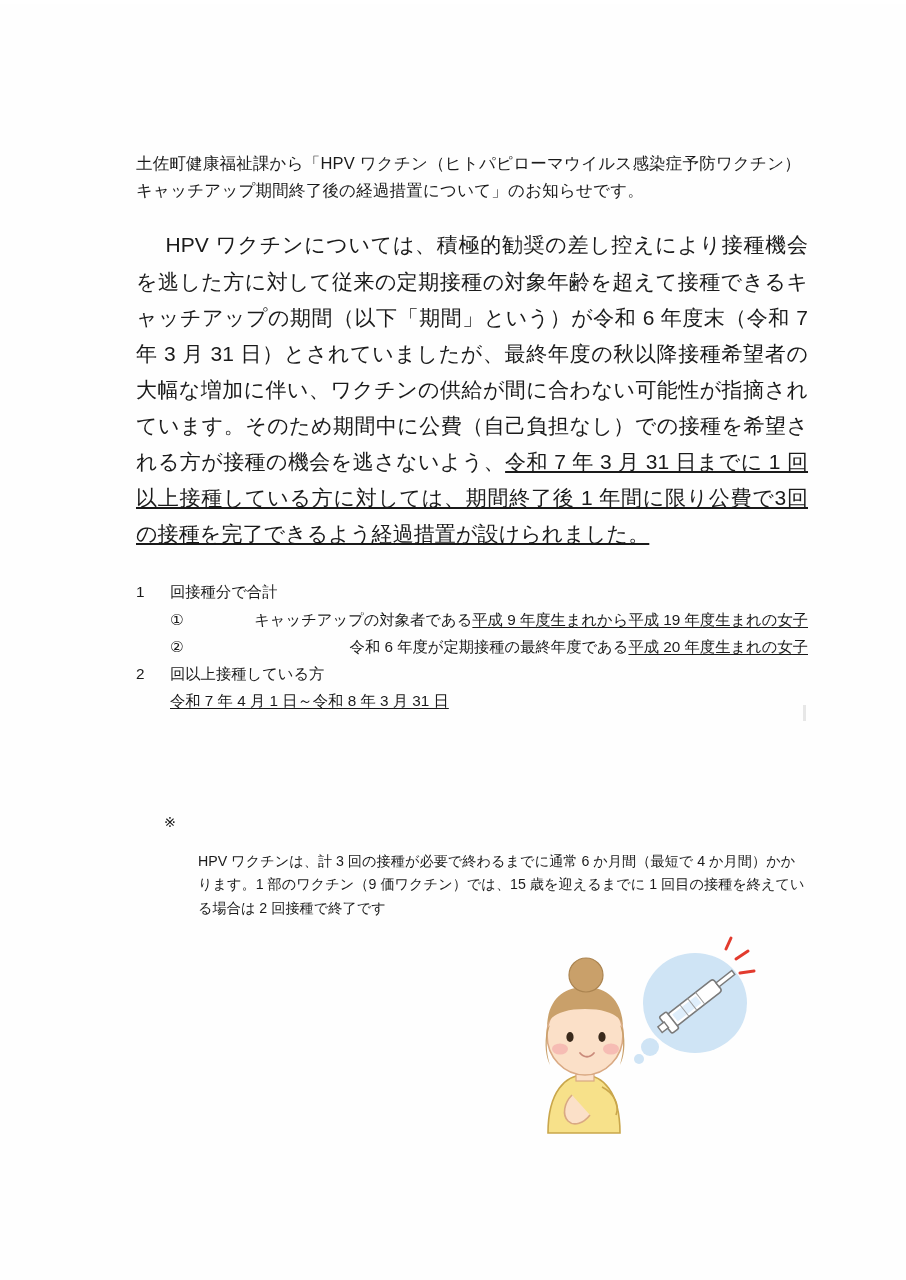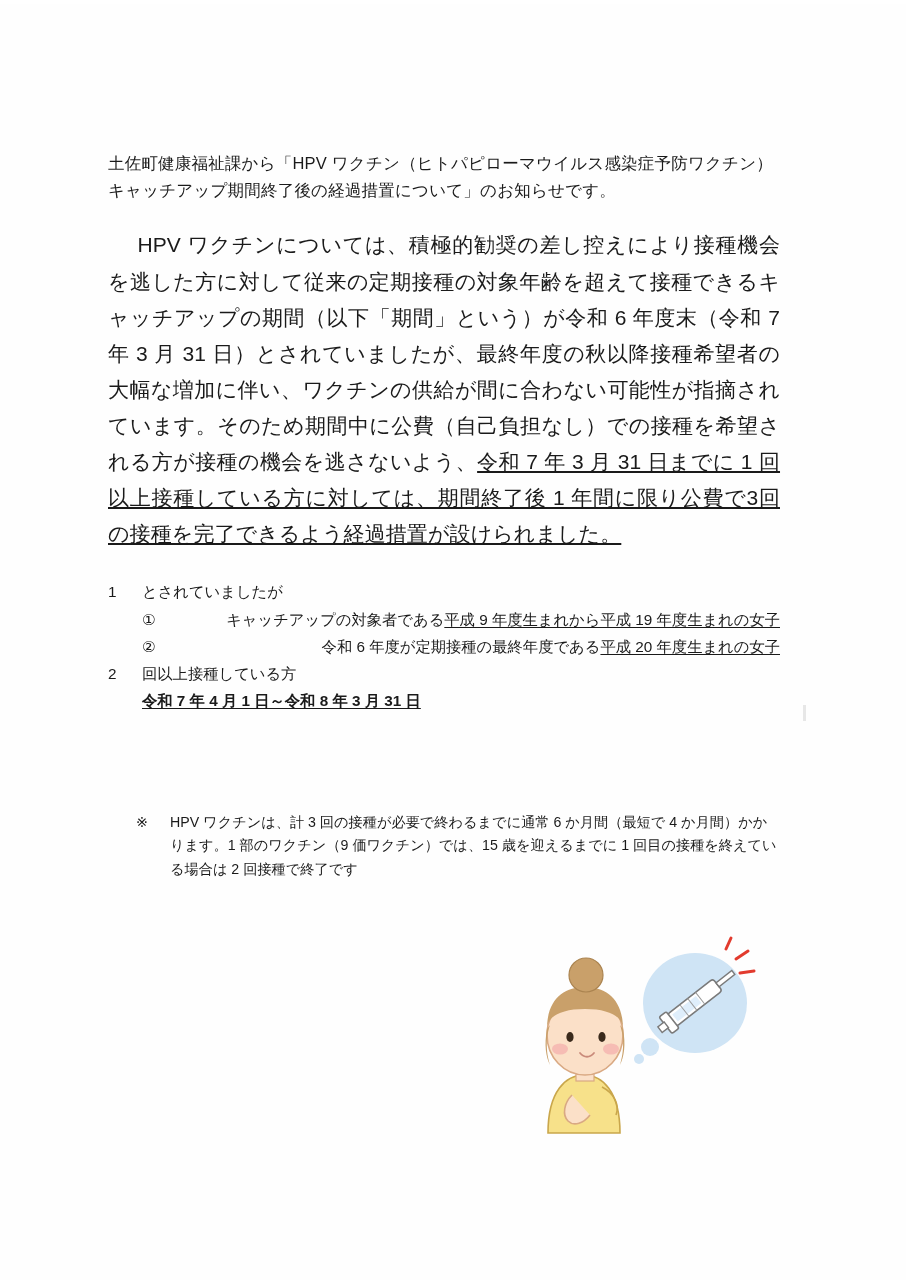--- a/index.html
+++ b/index.html
@@ -22,21 +22,21 @@
   }
   
   .scan-edge-top {
     position: absolute;
     top: 0; left: 0; right: 0;
     height: 4px;
     background: #ffffff;
   }
   .doc-body {
     position: absolute;
-    left: 108px;
+    left: 136px;
     top: 150px;
     width: 672px;
   }
   .lead {
     font-size: 16.5px;
     line-height: 1.62;
     letter-spacing: 0.2px;
     margin: 0 0 14px 0;
   }
   .para {
@@ -79,36 +79,35 @@
   .sub-col {
     width: 26px;
     flex: 0 0 26px;
   }
   .sub-text { flex: 1; text-align: right; }
   .deep-row {
     padding-left: 60px;
   }
   .plain-indent {
     padding-left: 34px;
-    font-weight: bold;
   }
 
   .note-block {
     margin-top: 96px;
     display: flex;
     align-items: flex-start;
     font-size: 14.2px;
     line-height: 1.68;
     padding-left: 28px;
   }
   .note-mark {
     width: 34px;
     flex: 0 0 34px;
   }
-  .note-text { flex: 1; }
+  .note-text { flex: 1; margin-top: 39px; }
 
   
   .illus {
     position: absolute;
     left: 510px;
     top: 925px;
     width: 250px;
     height: 230px;
   }
   .illus svg { display: block; }
@@ -133,21 +132,21 @@
 
     <div class="gap-sm"></div>
 
     <p class="para indent"><span>HPV ワクチンについては、積極的勧奨の差し控えにより接種機会を逃した方に対して従来の定期接種の対象年齢を超えて接種できるキャッチアップの期間（以下「期間」という）が令和 6 年度末（令和 7 年 3 月 31 日）とされていましたが、最終年度の秋以降接種希望者の大幅な増加に伴い、ワクチンの供給が間に合わない可能性が指摘されています。そのため期間中に公費（自己負担なし）での接種を希望される方が接種の機会を逃さないよう、</span><span class="u">令和 7 年 3 月 31 日までに 1 回以上接種している方に対しては、期間終了後 1 年間に限り公費で3回の接種を完了できるよう経過措置が設けられました。</span></p>
 
 
     <div class="list-block">
 
       <div class="num-row">
         <span class="num-col">1</span>
-        <span class="num-text">とされていましたが</span>
+        <span class="num-text">回接種分で合計</span>
       </div>
 
       <div class="sub-row">
         <span class="sub-col">①</span>
         <span class="sub-text"><span>キャッチアップの対象者である</span><span class="u">平成 9 年度生まれから平成 19 年度生まれの女子</span></span>
       </div>
 
       <div class="sub-row">
         <span class="sub-col">②</span>
         <span class="sub-text"><span>令和 6 年度が定期接種の最終年度である</span><span class="u">平成 20 年度生まれの女子</span></span>

